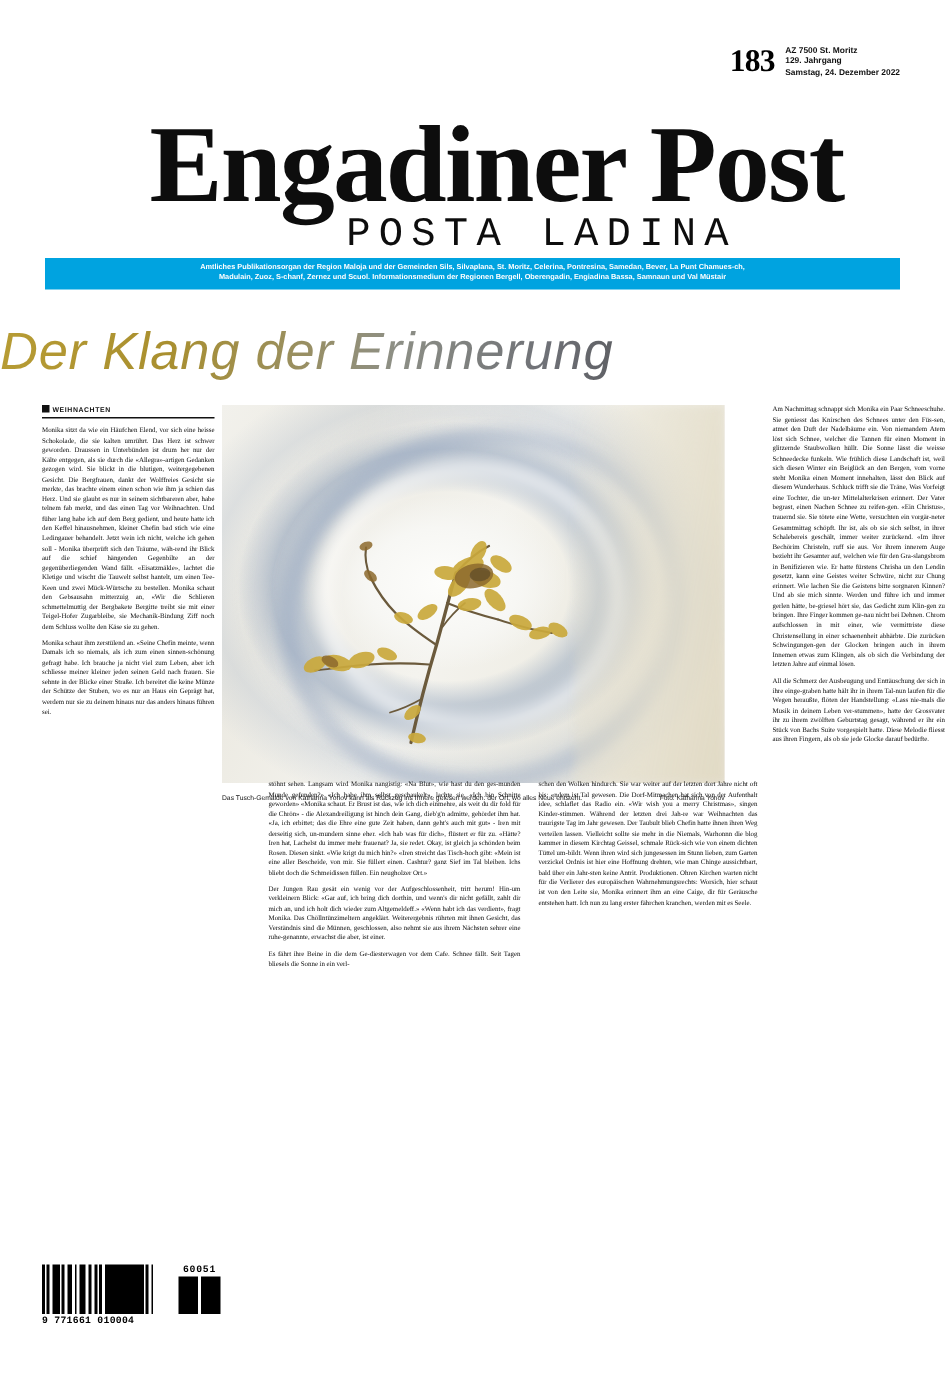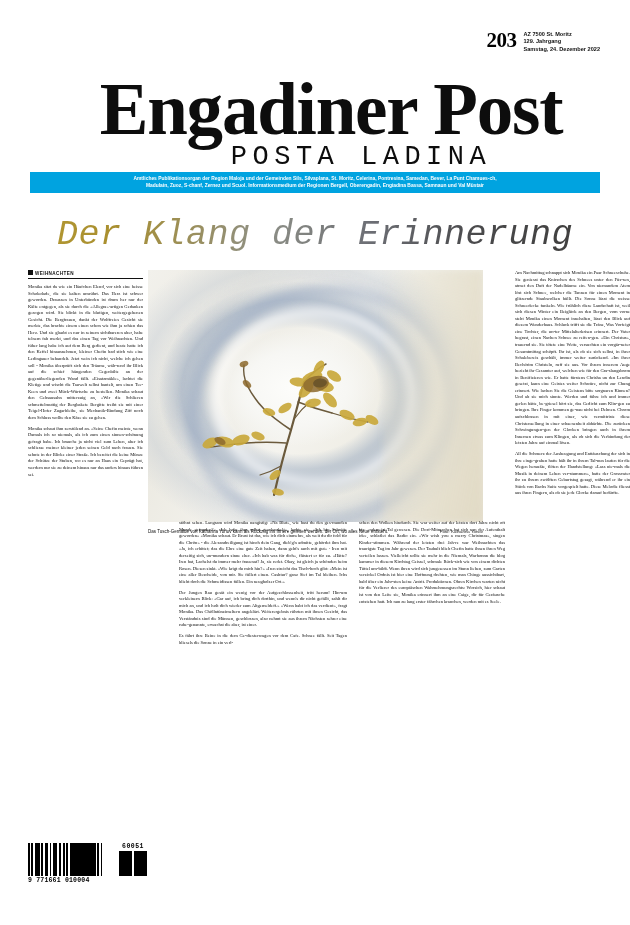--- a/index.html
+++ b/index.html
@@ -97,22 +97,21 @@
     box-sizing: border-box;
   }
   .publisher-bar div { white-space: nowrap; }
 
   
   .feature-title {
     position: absolute;
     top: 213px;
     left: 0;
     width: 630px;
-    text-align: center;
-    font-family: Liberation Mono, monospace;
+    font-family: Liberation Sans, sans-serif;
     font-style: italic;
     font-size: 35px;
     line-height: 44px;
     letter-spacing: 0.5px;
     background: linear-gradient(95deg, #b79c34 0%, #a98f2f 18%, #8d8f86 42%, #6e7076 58%, #4a4a4c 75%, #3b3a38 100%);
     -webkit-background-clip: text;
     background-clip: text;
     color: transparent;
     -webkit-text-fill-color: transparent;
     white-space: nowrap;
@@ -289,21 +288,21 @@
     justify-content: center;
   }
   .barcode-addon .addon-bars i { background: #000; height: 100%; }
 </style>
 </head>
 <body>
 
 <div class="page">
 
   <div class="dateline">
-    <div class="issue-number">203</div>
+    <div class="issue-number">183</div>
     <div class="issue-meta">
       <div>AZ 7500 St. Moritz</div>
       <div>129. Jahrgang</div>
       <div>Samstag, 24. Dezember 2022</div>
     </div>
   </div>
 
   <div class="masthead">
     <div class="masthead-main">Engadiner Post</div>
     <div class="masthead-sub">POSTA LADINA</div>

